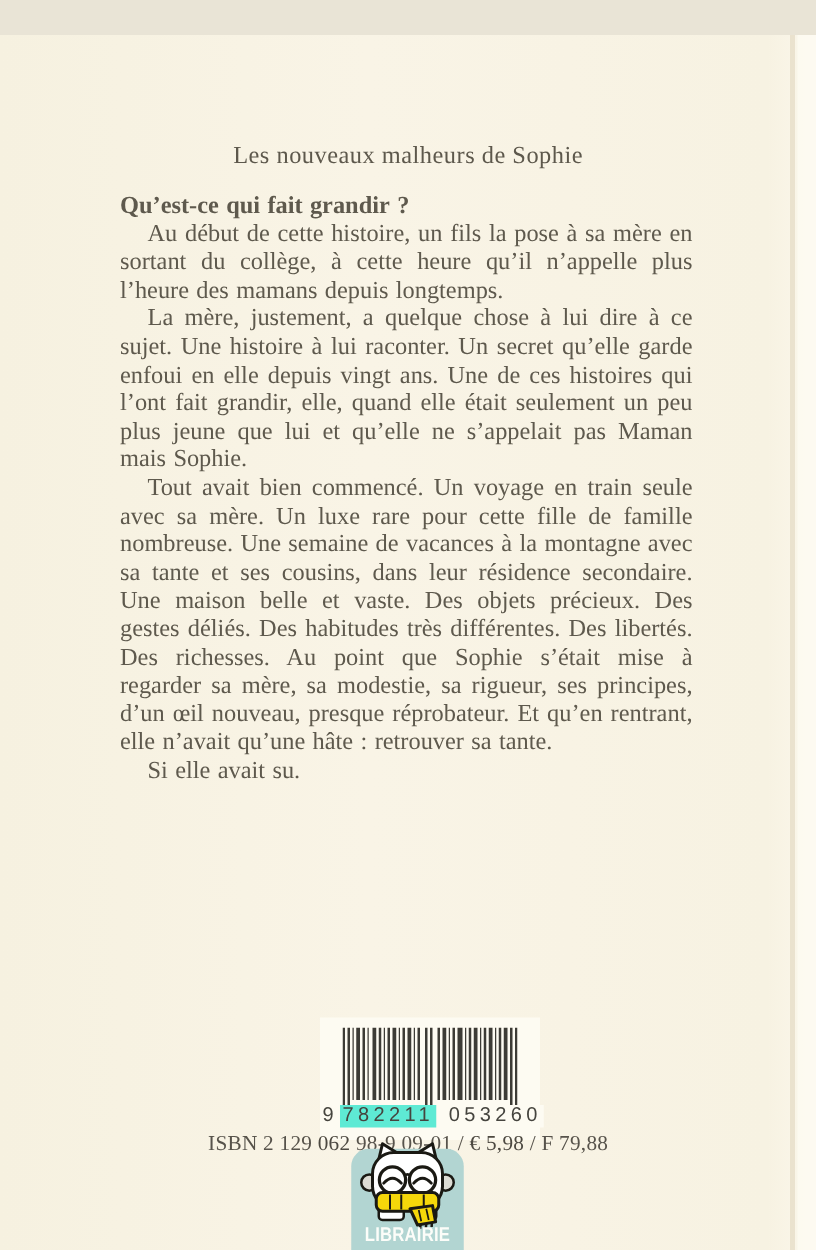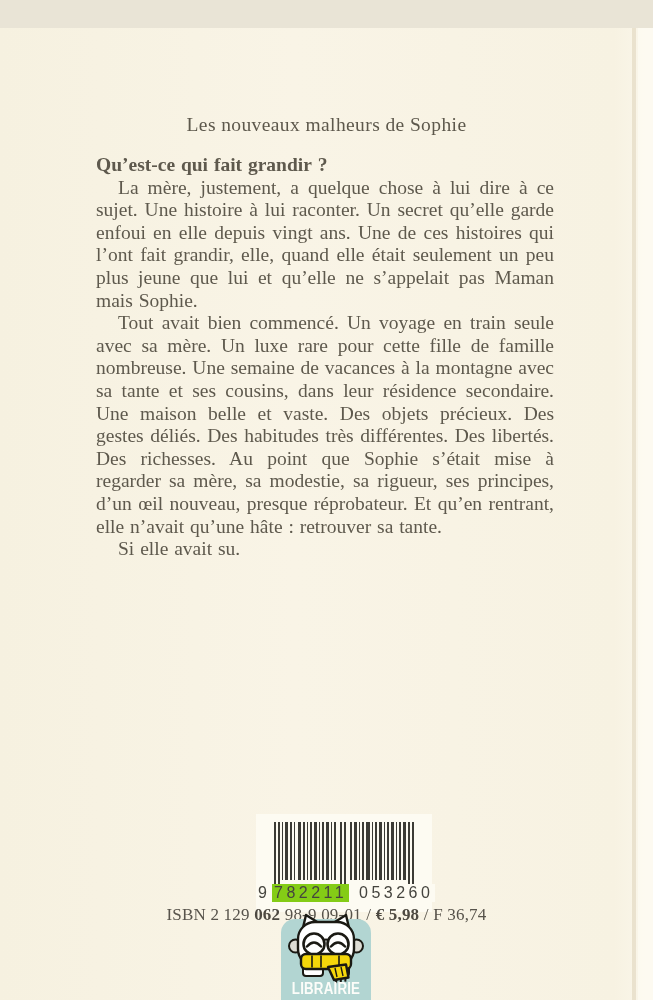--- a/index.html
+++ b/index.html
@@ -36,28 +36,28 @@
   .barcode-panel {
     position:absolute; left:256px; top:786px; width:176px; height:98px;
     background:#fdfbf2;
   }
   .barcode-svg { position:absolute; left:18px; top:8px; }
   .barcode-digits {
     position:absolute; top:70px; left:0; width:100%; height:20px;
     font-family:"Liberation Sans", sans-serif; font-size:16px; color:#45443e;
   }
   .bd-left  { position:absolute; left:2px; }
-  .bd-g1 { position:absolute; left:16px;  letter-spacing:3.5px; background:#84cc16; padding:0 2px; }
+  .bd-g1 { position:absolute; left:16px;  letter-spacing:3.5px; background:#5eead4; padding:0 2px; }
   .bd-g2 { position:absolute; left:101px; letter-spacing:3.5px; background:#fdfbf2; padding:0 2px; }
 
   .isbn-line {
     position:absolute; top:877px; left:0; width:100%; text-align:center;
     font-size:17px; color:#57534b; letter-spacing:0.2px; white-space:nowrap;
   }
-  .isbn-line .b { font-weight:bold; color:#4d4941; }
+  .isbn-line .b { font-weight:normal; color:#4d4941; }
 
   .sticker {
     position:absolute; left:281px; top:891px; width:90px; height:116px;
     background:#b2d5d2; border-radius:14px; z-index:5;
   }
   .cat-svg { position:absolute; top:-7px; left:7px; }
   .stext {
     position:absolute; left:0; width:100%; text-align:center;
     font-family:"Liberation Sans", sans-serif; font-weight:700;
     color:#fcfdf9; font-size:14.5px; letter-spacing:0.2px;
@@ -72,20 +72,21 @@
 <div class="book">
 
   <div class="edge-line"></div>
   <div class="edge-right"></div>
   <div class="bottom-strip"></div>
 
   <div class="title">Les nouveaux malheurs de Sophie</div>
 
   <div class="bodytext">
     <p class="noindent">Qu’est-ce qui fait grandir&nbsp;?</p>
+    <p>Au début de cette histoire, un fils la pose à sa mère en sortant du collège, à cette heure qu’il n’appelle plus l’heure des mamans depuis longtemps.</p>
     <p>La mère, justement, a quelque chose à lui dire à ce sujet. Une histoire à lui raconter. Un secret qu’elle garde enfoui en elle depuis vingt ans. Une de ces histoires qui l’ont fait grandir, elle, quand elle était seulement un peu plus jeune que lui et qu’elle ne s’appelait pas Maman mais Sophie.</p>
     <p>Tout avait bien commencé. Un voyage en train seule avec sa mère. Un luxe rare pour cette fille de famille nombreuse. Une semaine de vacances à la montagne avec sa tante et ses cousins, dans leur résidence secondaire. Une maison belle et vaste. Des objets précieux. Des gestes déliés. Des habitudes très différentes. Des libertés. Des richesses. Au point que Sophie s’était mise à regarder sa mère, sa modestie, sa rigueur, ses principes, d’un œil nouveau, presque réprobateur. Et qu’en rentrant, elle n’avait qu’une hâte&nbsp;: retrouver sa tante.</p>
     <p>Si elle avait su.</p>
   </div>
 
 
   <div class="barcode-panel">
     <svg class="barcode-svg" width="140" height="72" viewBox="0 0 140 72">
       <g fill="#3c3b35">
 
@@ -127,21 +128,21 @@
       </g>
     </svg>
     <div class="barcode-digits">
       <span class="bd-left">9</span>
       <span class="bd-g1">782211</span>
       <span class="bd-g2">053260</span>
     </div>
   </div>
 
   <div class="isbn-line">
-    <span>ISBN 2 129 </span><span class="b">062</span><span> 98-9 0</span><span>9-01 / </span><span class="b">€ 5,98</span><span> / F 36,74</span>
+    <span>ISBN 2 129 </span><span class="b">062</span><span> 98-9 0</span><span>9-01 / </span><span class="b">€ 5,98</span><span> / F 79,88</span>
   </div>
 
   <div class="sticker">
     <svg class="cat-svg" width="76" height="72" viewBox="0 0 76 72">
 
       <circle cx="7.5" cy="34" r="6.5" fill="#dddcd4" stroke="#1a1913" stroke-width="2"></circle>
       <circle cx="68.5" cy="34" r="6.5" fill="#dddcd4" stroke="#1a1913" stroke-width="2"></circle>
 
       <path d="M13 24 L18 3 L34 13 Z" fill="#ffffff" stroke="#1a1913" stroke-width="2.4" stroke-linejoin="round"></path>
       <path d="M63 24 L58 3 L42 13 Z" fill="#ffffff" stroke="#1a1913" stroke-width="2.4" stroke-linejoin="round"></path>

